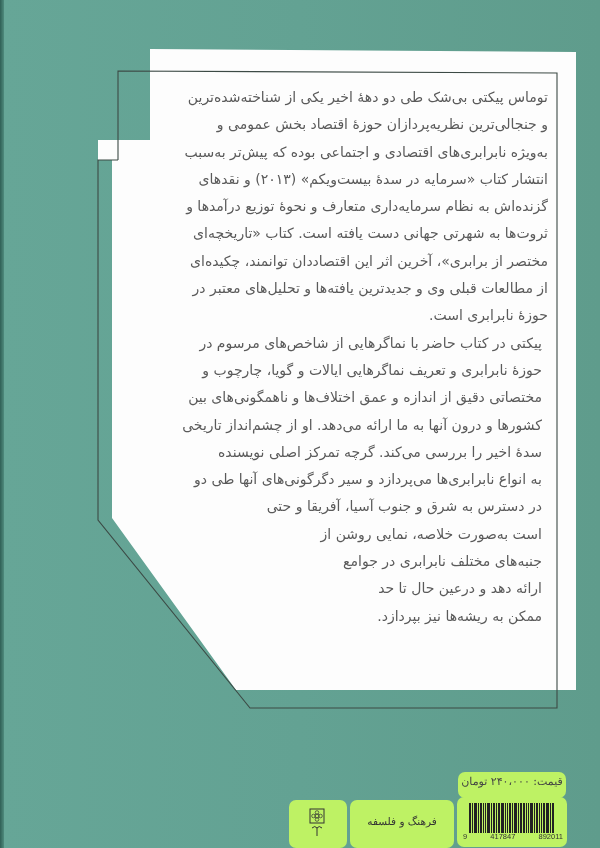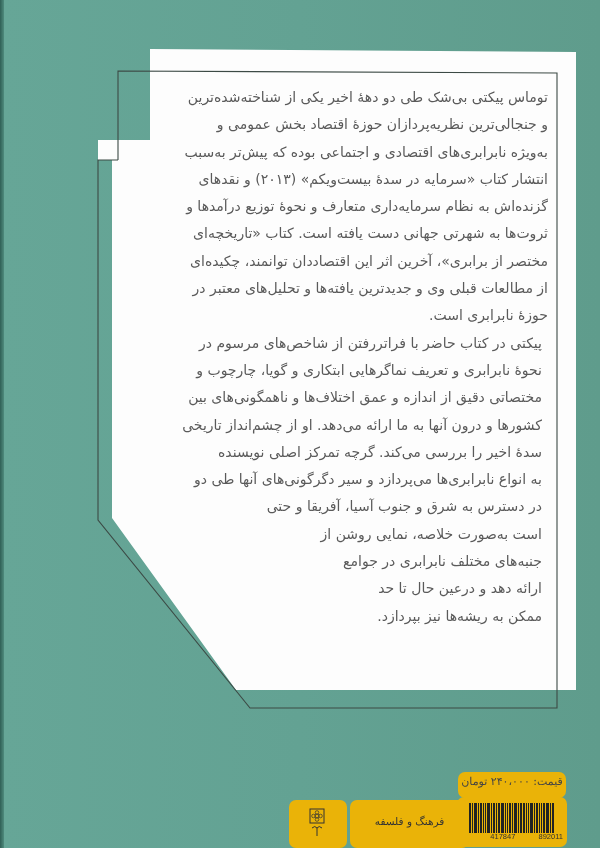--- a/index.html
+++ b/index.html
@@ -23,40 +23,40 @@
     width: 420px;
     direction: rtl; text-align: right;
     color: #5a5a5a;
     font-size: 14px;
     line-height: 27.3px;
   }
   .blurb p { margin: 0; }
   .blurb .line { display: block; white-space: nowrap; }
   .labels { position: absolute; left: 0; top: 0; }
   .tag {
-    position: absolute; background: #eab308; border-radius: 7px;
+    position: absolute; background: #bef264; border-radius: 7px;
   }
   .price-tag { left: 458px; top: 772px; width: 108px; height: 26px; }
   .price-text {
     position: absolute; left: 0; right: 0; top: 3px;
     text-align: center; direction: rtl;
     font-family: "DejaVu Serif", serif; font-size: 11px; color: #444;
   }
   .barcode-tag { left: 457px; top: 797px; width: 110px; height: 50px; }
   .barcode {
     position: absolute; left: 12px; top: 6px; width: 90px; height: 30px;
     display: flex; align-items: stretch; gap: 1px;
   }
   .barcode span { background: #222; display: block; }
   .isbn-digits {
     position: absolute; left: 6px; right: 4px; top: 35px;
     display: flex; justify-content: space-between;
     font-family: "Liberation Sans", sans-serif; font-size: 7.5px; color: #333;
   }
-  .publisher-tag { left: 350px; top: 800px; width: 119px; height: 48px; }
+  .publisher-tag { left: 350px; top: 800px; width: 104px; height: 48px; }
   .publisher-text {
     position: absolute; left: 0; right: 0; top: 15px;
     text-align: center; direction: rtl;
     font-family: "DejaVu Serif", serif; font-size: 10.5px; color: #333;
   }
   .logo-tag { left: 289px; top: 800px; width: 58px; height: 48px; }
   .logo {
     position: absolute; left: 20px; top: 8px; width: 16px; height: 30px;
   }
 </style>
@@ -81,22 +81,22 @@
     <span class="line">و جنجالی‌ترین نظریه‌پردازان حوزۀ اقتصاد بخش عمومی و</span>
     <span class="line">به‌ویژه نابرابری‌های اقتصادی و اجتماعی بوده که پیش‌تر به‌سبب</span>
     <span class="line">انتشار کتاب «سرمایه در سدۀ بیست‌ویکم» (۲۰۱۳) و نقدهای</span>
     <span class="line">گزنده‌اش به نظام سرمایه‌داری متعارف و نحوۀ توزیع درآمدها و</span>
     <span class="line">ثروت‌ها به شهرتی جهانی دست یافته است. کتاب «تاریخچه‌ای</span>
     <span class="line">مختصر از برابری»، آخرین اثر این اقتصاددان توانمند، چکیده‌ای</span>
     <span class="line">از مطالعات قبلی وی و جدیدترین یافته‌ها و تحلیل‌های معتبر در</span>
     <span class="line">حوزۀ نابرابری است.</span>
   </p>
   <p style="padding-right:6px;">
-    <span class="line">پیکتی در کتاب حاضر با فراتررفتن از شاخص‌های مرسوم در</span>
-    <span class="line">نحوۀ نابرابری و تعریف نماگرهایی ابتکاری و گویا، چارچوب و</span>
+    <span class="line">پیکتی در کتاب حاضر با نماگرهایی از شاخص‌های مرسوم در</span>
+    <span class="line">حوزۀ نابرابری و تعریف نماگرهایی ایالات و گویا، چارچوب و</span>
     <span class="line">مختصاتی دقیق از اندازه و عمق اختلاف‌ها و ناهمگونی‌های بین</span>
     <span class="line">کشورها و درون آنها به ما ارائه می‌دهد. او از چشم‌انداز تاریخی</span>
     <span class="line">سدۀ اخیر را بررسی می‌کند. گرچه تمرکز اصلی نویسنده</span>
     <span class="line">به انواع نابرابری‌ها می‌پردازد و سیر دگرگونی‌های آنها طی دو</span>
     <span class="line">در دسترس به شرق و جنوب آسیا، آفریقا و حتی</span>
     <span class="line">است به‌صورت خلاصه، نمایی روشن از</span>
     <span class="line">جنبه‌های مختلف نابرابری در جوامع</span>
     <span class="line">ارائه دهد و درعین حال تا حد</span>
     <span class="line">ممکن به ریشه‌ها نیز بپردازد.</span>
   </p>

